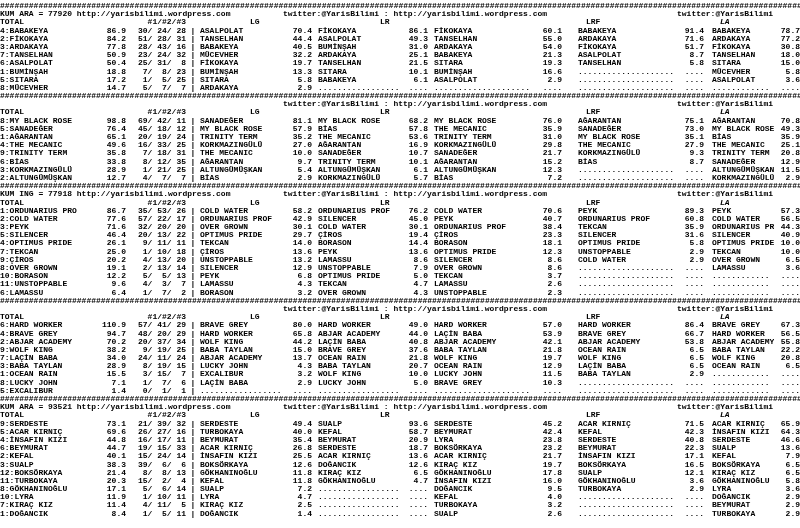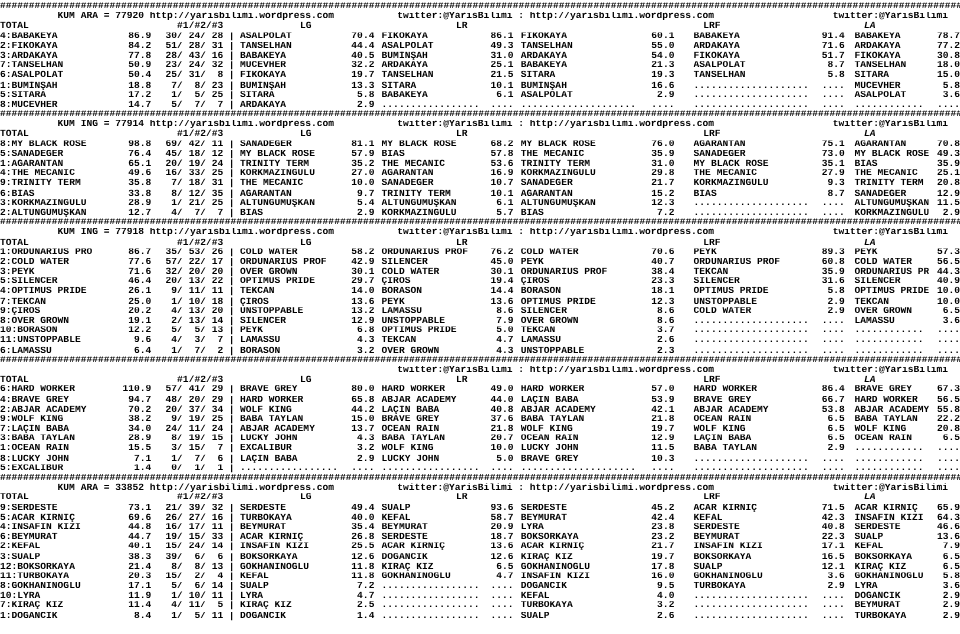--- a/index.html
+++ b/index.html
@@ -8,24 +8,24 @@
     font-family:"Liberation Mono","DejaVu Sans Mono",monospace;
     font-weight:bold;
     font-size:8px;
     line-height:8.2px;
     color:#000;
     padding-top:2px;
     width:800px;
   }
   .line{height:8.2px;overflow:hidden;white-space:pre;}
   .sep{letter-spacing:0;}
-  .hline{position:relative;margin-left:48px;}
+  .hline{position:relative;}
   .h1{position:absolute;left:0;top:0;}
   .h2{position:absolute;left:283px;top:0;text-align:center;}
-  .h3{position:absolute;left:646px;top:0;}
+  .h3{position:absolute;left:677px;top:0;}
   .row{
     display:grid;
     grid-template-columns:96px 30px 8px 52px 14px 86px 26px 6px 84px 26px 6px 102px 26px 16px 100px 26px 8px 62px 26px;
     height:8.2px;
   }
   .row span{white-space:pre;overflow:hidden;display:block;}
   .v{text-align:right;}
   .p{text-align:center;}
   .hdr-lg{padding-left:50px;}
   .hdr-lr{padding-left:62px;}
@@ -42,21 +42,21 @@
     <div class="row line"><span>TOTAL</span><span></span><span></span><span class="v">#1/#2/#3</span><span></span><span class="hdr-lg">LG</span><span></span><span></span><span class="hdr-lr">LR</span><span></span><span></span><span class="hdr-ld">LD</span><span></span><span></span><span class="hdr-lrf">LRF</span><span></span><span></span><span class="hdr-la">LA</span><span></span></div>
     <div class="row line"><span>4:BABAKEYA</span><span class="v">86.9</span><span></span><span class="v">30/ 24/ 28</span><span class="p">|</span><span>ASALPOLAT</span><span class="v">70.4</span><span></span><span>FİKOKAYA</span><span class="v">86.1</span><span></span><span>FİKOKAYA</span><span class="v">60.1</span><span></span><span>BABAKEYA</span><span class="v">91.4</span><span></span><span>BABAKEYA</span><span class="v">78.7</span></div>
     <div class="row line"><span>2:FİKOKAYA</span><span class="v">84.2</span><span></span><span class="v">51/ 28/ 31</span><span class="p">|</span><span>TANSELHAN</span><span class="v">44.4</span><span></span><span>ASALPOLAT</span><span class="v">49.3</span><span></span><span>TANSELHAN</span><span class="v">55.0</span><span></span><span>ARDAKAYA</span><span class="v">71.6</span><span></span><span>ARDAKAYA</span><span class="v">77.2</span></div>
     <div class="row line"><span>3:ARDAKAYA</span><span class="v">77.8</span><span></span><span class="v">28/ 43/ 16</span><span class="p">|</span><span>BABAKEYA</span><span class="v">40.5</span><span></span><span>BUMİNŞAH</span><span class="v">31.0</span><span></span><span>ARDAKAYA</span><span class="v">54.0</span><span></span><span>FİKOKAYA</span><span class="v">51.7</span><span></span><span>FİKOKAYA</span><span class="v">30.8</span></div>
     <div class="row line"><span>7:TANSELHAN</span><span class="v">50.9</span><span></span><span class="v">23/ 24/ 32</span><span class="p">|</span><span>MÜCEVHER</span><span class="v">32.2</span><span></span><span>ARDAKAYA</span><span class="v">25.1</span><span></span><span>BABAKEYA</span><span class="v">21.3</span><span></span><span>ASALPOLAT</span><span class="v">8.7</span><span></span><span>TANSELHAN</span><span class="v">18.0</span></div>
     <div class="row line"><span>6:ASALPOLAT</span><span class="v">50.4</span><span></span><span class="v">25/ 31/  8</span><span class="p">|</span><span>FİKOKAYA</span><span class="v">19.7</span><span></span><span>TANSELHAN</span><span class="v">21.5</span><span></span><span>SITARA</span><span class="v">19.3</span><span></span><span>TANSELHAN</span><span class="v">5.8</span><span></span><span>SITARA</span><span class="v">15.0</span></div>
     <div class="row line"><span>1:BUMİNŞAH</span><span class="v">18.8</span><span></span><span class="v"> 7/  8/ 23</span><span class="p">|</span><span>BUMİNŞAH</span><span class="v">13.3</span><span></span><span>SITARA</span><span class="v">10.1</span><span></span><span>BUMİNŞAH</span><span class="v">16.6</span><span></span><span>....................</span><span class="v">....</span><span></span><span>MÜCEVHER</span><span class="v">5.8</span></div>
     <div class="row line"><span>5:SITARA</span><span class="v">17.2</span><span></span><span class="v"> 1/  5/ 25</span><span class="p">|</span><span>SITARA</span><span class="v">5.8</span><span></span><span>BABAKEYA</span><span class="v">6.1</span><span></span><span>ASALPOLAT</span><span class="v">2.9</span><span></span><span>....................</span><span class="v">....</span><span></span><span>ASALPOLAT</span><span class="v">3.6</span></div>
     <div class="row line"><span>8:MÜCEVHER</span><span class="v">14.7</span><span></span><span class="v"> 5/  7/  7</span><span class="p">|</span><span>ARDAKAYA</span><span class="v">2.9</span><span></span><span>.................</span><span class="v">....</span><span></span><span>....................</span><span class="v">....</span><span></span><span>....................</span><span class="v">....</span><span></span><span>............</span><span class="v">....</span></div>
     <div class="line sep">########################################################################################################################################################################################################</div>
-    <div class="line hline"><span class="h1">KUM ING = 77914 http://yarisbilimi.wordpress.com</span><span class="h2">twitter:@YarisBilimi : http://yarisbilimi.wordpress.com</span><span class="h3">twitter:@YarisBilimi</span></div>
+    <div class="line hline"><span class="h2">twitter:@YarisBilimi : http://yarisbilimi.wordpress.com</span><span class="h3">twitter:@YarisBilimi</span></div>
     <div class="row line"><span>TOTAL</span><span></span><span></span><span class="v">#1/#2/#3</span><span></span><span class="hdr-lg">LG</span><span></span><span></span><span class="hdr-lr">LR</span><span></span><span></span><span class="hdr-ld">LD</span><span></span><span></span><span class="hdr-lrf">LRF</span><span></span><span></span><span class="hdr-la">LA</span><span></span></div>
     <div class="row line"><span>8:MY BLACK ROSE</span><span class="v">98.8</span><span></span><span class="v">69/ 42/ 11</span><span class="p">|</span><span>SANADEĞER</span><span class="v">81.1</span><span></span><span>MY BLACK ROSE</span><span class="v">68.2</span><span></span><span>MY BLACK ROSE</span><span class="v">76.0</span><span></span><span>AĞARANTAN</span><span class="v">75.1</span><span></span><span>AĞARANTAN</span><span class="v">70.8</span></div>
     <div class="row line"><span>5:SANADEĞER</span><span class="v">76.4</span><span></span><span class="v">45/ 18/ 12</span><span class="p">|</span><span>MY BLACK ROSE</span><span class="v">57.9</span><span></span><span>BİAS</span><span class="v">57.8</span><span></span><span>THE MECANIC</span><span class="v">35.9</span><span></span><span>SANADEĞER</span><span class="v">73.0</span><span></span><span>MY BLACK ROSE</span><span class="v">49.3</span></div>
     <div class="row line"><span>1:AĞARANTAN</span><span class="v">65.1</span><span></span><span class="v">20/ 19/ 24</span><span class="p">|</span><span>TRINITY TERM</span><span class="v">35.2</span><span></span><span>THE MECANIC</span><span class="v">53.6</span><span></span><span>TRINITY TERM</span><span class="v">31.0</span><span></span><span>MY BLACK ROSE</span><span class="v">35.1</span><span></span><span>BİAS</span><span class="v">35.9</span></div>
     <div class="row line"><span>4:THE MECANIC</span><span class="v">49.6</span><span></span><span class="v">16/ 33/ 25</span><span class="p">|</span><span>KORKMAZINGÜLÜ</span><span class="v">27.0</span><span></span><span>AĞARANTAN</span><span class="v">16.9</span><span></span><span>KORKMAZINGÜLÜ</span><span class="v">29.8</span><span></span><span>THE MECANIC</span><span class="v">27.9</span><span></span><span>THE MECANIC</span><span class="v">25.1</span></div>
     <div class="row line"><span>9:TRINITY TERM</span><span class="v">35.8</span><span></span><span class="v"> 7/ 18/ 31</span><span class="p">|</span><span>THE MECANIC</span><span class="v">10.0</span><span></span><span>SANADEĞER</span><span class="v">10.7</span><span></span><span>SANADEĞER</span><span class="v">21.7</span><span></span><span>KORKMAZINGÜLÜ</span><span class="v">9.3</span><span></span><span>TRINITY TERM</span><span class="v">20.8</span></div>
     <div class="row line"><span>6:BİAS</span><span class="v">33.8</span><span></span><span class="v"> 8/ 12/ 35</span><span class="p">|</span><span>AĞARANTAN</span><span class="v">9.7</span><span></span><span>TRINITY TERM</span><span class="v">10.1</span><span></span><span>AĞARANTAN</span><span class="v">15.2</span><span></span><span>BİAS</span><span class="v">8.7</span><span></span><span>SANADEĞER</span><span class="v">12.9</span></div>
     <div class="row line"><span>3:KORKMAZINGÜLÜ</span><span class="v">28.9</span><span></span><span class="v"> 1/ 21/ 25</span><span class="p">|</span><span>ALTUNGÜMÜŞKAN</span><span class="v">5.4</span><span></span><span>ALTUNGÜMÜŞKAN</span><span class="v">6.1</span><span></span><span>ALTUNGÜMÜŞKAN</span><span class="v">12.3</span><span></span><span>....................</span><span class="v">....</span><span></span><span>ALTUNGÜMÜŞKAN</span><span class="v">11.5</span></div>
     <div class="row line"><span>2:ALTUNGÜMÜŞKAN</span><span class="v">12.7</span><span></span><span class="v"> 4/  7/  7</span><span class="p">|</span><span>BİAS</span><span class="v">2.9</span><span></span><span>KORKMAZINGÜLÜ</span><span class="v">5.7</span><span></span><span>BİAS</span><span class="v">7.2</span><span></span><span>....................</span><span class="v">....</span><span></span><span>KORKMAZINGÜLÜ</span><span class="v">2.9</span></div>
     <div class="line sep">########################################################################################################################################################################################################</div>
@@ -79,21 +79,21 @@
     <div class="row line"><span>6:HARD WORKER</span><span class="v">110.9</span><span></span><span class="v">57/ 41/ 29</span><span class="p">|</span><span>BRAVE GREY</span><span class="v">80.0</span><span></span><span>HARD WORKER</span><span class="v">49.0</span><span></span><span>HARD WORKER</span><span class="v">57.0</span><span></span><span>HARD WORKER</span><span class="v">86.4</span><span></span><span>BRAVE GREY</span><span class="v">67.3</span></div>
     <div class="row line"><span>4:BRAVE GREY</span><span class="v">94.7</span><span></span><span class="v">48/ 20/ 29</span><span class="p">|</span><span>HARD WORKER</span><span class="v">65.8</span><span></span><span>ABJAR ACADEMY</span><span class="v">44.0</span><span></span><span>LAÇİN BABA</span><span class="v">53.9</span><span></span><span>BRAVE GREY</span><span class="v">66.7</span><span></span><span>HARD WORKER</span><span class="v">56.5</span></div>
     <div class="row line"><span>2:ABJAR ACADEMY</span><span class="v">70.2</span><span></span><span class="v">20/ 37/ 34</span><span class="p">|</span><span>WOLF KING</span><span class="v">44.2</span><span></span><span>LAÇİN BABA</span><span class="v">40.8</span><span></span><span>ABJAR ACADEMY</span><span class="v">42.1</span><span></span><span>ABJAR ACADEMY</span><span class="v">53.8</span><span></span><span>ABJAR ACADEMY</span><span class="v">55.8</span></div>
     <div class="row line"><span>9:WOLF KING</span><span class="v">38.2</span><span></span><span class="v"> 9/ 19/ 25</span><span class="p">|</span><span>BABA TAYLAN</span><span class="v">15.0</span><span></span><span>BRAVE GREY</span><span class="v">37.6</span><span></span><span>BABA TAYLAN</span><span class="v">21.8</span><span></span><span>OCEAN RAIN</span><span class="v">6.5</span><span></span><span>BABA TAYLAN</span><span class="v">22.2</span></div>
     <div class="row line"><span>7:LAÇİN BABA</span><span class="v">34.0</span><span></span><span class="v">24/ 11/ 24</span><span class="p">|</span><span>ABJAR ACADEMY</span><span class="v">13.7</span><span></span><span>OCEAN RAIN</span><span class="v">21.8</span><span></span><span>WOLF KING</span><span class="v">19.7</span><span></span><span>WOLF KING</span><span class="v">6.5</span><span></span><span>WOLF KING</span><span class="v">20.8</span></div>
     <div class="row line"><span>3:BABA TAYLAN</span><span class="v">28.9</span><span></span><span class="v"> 8/ 19/ 15</span><span class="p">|</span><span>LUCKY JOHN</span><span class="v">4.3</span><span></span><span>BABA TAYLAN</span><span class="v">20.7</span><span></span><span>OCEAN RAIN</span><span class="v">12.9</span><span></span><span>LAÇİN BABA</span><span class="v">6.5</span><span></span><span>OCEAN RAIN</span><span class="v">6.5</span></div>
     <div class="row line"><span>1:OCEAN RAIN</span><span class="v">15.5</span><span></span><span class="v"> 3/ 15/  7</span><span class="p">|</span><span>EXCALIBUR</span><span class="v">3.2</span><span></span><span>WOLF KING</span><span class="v">10.0</span><span></span><span>LUCKY JOHN</span><span class="v">11.5</span><span></span><span>BABA TAYLAN</span><span class="v">2.9</span><span></span><span>............</span><span class="v">....</span></div>
     <div class="row line"><span>8:LUCKY JOHN</span><span class="v">7.1</span><span></span><span class="v"> 1/  7/  6</span><span class="p">|</span><span>LAÇİN BABA</span><span class="v">2.9</span><span></span><span>LUCKY JOHN</span><span class="v">5.0</span><span></span><span>BRAVE GREY</span><span class="v">10.3</span><span></span><span>....................</span><span class="v">....</span><span></span><span>............</span><span class="v">....</span></div>
     <div class="row line"><span>5:EXCALIBUR</span><span class="v">1.4</span><span></span><span class="v"> 0/  1/  1</span><span class="p">|</span><span>.................</span><span class="v">....</span><span></span><span>.................</span><span class="v">....</span><span></span><span>....................</span><span class="v">....</span><span></span><span>....................</span><span class="v">....</span><span></span><span>............</span><span class="v">....</span></div>
     <div class="line sep">########################################################################################################################################################################################################</div>
-    <div class="line hline"><span class="h1">KUM ARA = 33852 http://yarisbilimi.wordpress.com</span><span class="h2">twitter:@YarisBilimi : http://yarisbilimi.wordpress.com</span><span class="h3">twitter:@YarisBilimi</span></div>
+    <div class="line hline"><span class="h1">KUM ARA = 93521 http://yarisbilimi.wordpress.com</span><span class="h2">twitter:@YarisBilimi : http://yarisbilimi.wordpress.com</span><span class="h3">twitter:@YarisBilimi</span></div>
     <div class="row line"><span>TOTAL</span><span></span><span></span><span class="v">#1/#2/#3</span><span></span><span class="hdr-lg">LG</span><span></span><span></span><span class="hdr-lr">LR</span><span></span><span></span><span class="hdr-ld">LD</span><span></span><span></span><span class="hdr-lrf">LRF</span><span></span><span></span><span class="hdr-la">LA</span><span></span></div>
     <div class="row line"><span>9:SERDESTE</span><span class="v">73.1</span><span></span><span class="v">21/ 39/ 32</span><span class="p">|</span><span>SERDESTE</span><span class="v">49.4</span><span></span><span>SUALP</span><span class="v">93.6</span><span></span><span>SERDESTE</span><span class="v">45.2</span><span></span><span>ACAR KIRNIÇ</span><span class="v">71.5</span><span></span><span>ACAR KIRNIÇ</span><span class="v">65.9</span></div>
     <div class="row line"><span>5:ACAR KIRNIÇ</span><span class="v">69.6</span><span></span><span class="v">26/ 27/ 16</span><span class="p">|</span><span>TURBOKAYA</span><span class="v">40.0</span><span></span><span>KEFAL</span><span class="v">58.7</span><span></span><span>BEYMURAT</span><span class="v">42.4</span><span></span><span>KEFAL</span><span class="v">42.3</span><span></span><span>İNSAFIN KIZI</span><span class="v">64.3</span></div>
     <div class="row line"><span>4:İNSAFIN KIZI</span><span class="v">44.8</span><span></span><span class="v">16/ 17/ 11</span><span class="p">|</span><span>BEYMURAT</span><span class="v">35.4</span><span></span><span>BEYMURAT</span><span class="v">20.9</span><span></span><span>LYRA</span><span class="v">23.8</span><span></span><span>SERDESTE</span><span class="v">40.8</span><span></span><span>SERDESTE</span><span class="v">46.6</span></div>
     <div class="row line"><span>6:BEYMURAT</span><span class="v">44.7</span><span></span><span class="v">19/ 15/ 33</span><span class="p">|</span><span>ACAR KIRNIÇ</span><span class="v">26.8</span><span></span><span>SERDESTE</span><span class="v">18.7</span><span></span><span>BOKSÖRKAYA</span><span class="v">23.2</span><span></span><span>BEYMURAT</span><span class="v">22.3</span><span></span><span>SUALP</span><span class="v">13.6</span></div>
     <div class="row line"><span>2:KEFAL</span><span class="v">40.1</span><span></span><span class="v">15/ 24/ 14</span><span class="p">|</span><span>İNSAFIN KIZI</span><span class="v">25.5</span><span></span><span>ACAR KIRNIÇ</span><span class="v">13.6</span><span></span><span>ACAR KIRNIÇ</span><span class="v">21.7</span><span></span><span>İNSAFIN KIZI</span><span class="v">17.1</span><span></span><span>KEFAL</span><span class="v">7.9</span></div>
     <div class="row line"><span>3:SUALP</span><span class="v">38.3</span><span></span><span class="v">39/  6/  6</span><span class="p">|</span><span>BOKSÖRKAYA</span><span class="v">12.6</span><span></span><span>DOĞANCIK</span><span class="v">12.6</span><span></span><span>KIRAÇ KIZ</span><span class="v">19.7</span><span></span><span>BOKSÖRKAYA</span><span class="v">16.5</span><span></span><span>BOKSÖRKAYA</span><span class="v">6.5</span></div>
     <div class="row line"><span>12:BOKSÖRKAYA</span><span class="v">21.4</span><span></span><span class="v"> 8/  8/ 13</span><span class="p">|</span><span>GÖKHANINOĞLU</span><span class="v">11.8</span><span></span><span>KIRAÇ KIZ</span><span class="v">6.5</span><span></span><span>GÖKHANINOĞLU</span><span class="v">17.8</span><span></span><span>SUALP</span><span class="v">12.1</span><span></span><span>KIRAÇ KIZ</span><span class="v">6.5</span></div>
     <div class="row line"><span>11:TURBOKAYA</span><span class="v">20.3</span><span></span><span class="v">15/  2/  4</span><span class="p">|</span><span>KEFAL</span><span class="v">11.8</span><span></span><span>GÖKHANINOĞLU</span><span class="v">4.7</span><span></span><span>İNSAFIN KIZI</span><span class="v">16.0</span><span></span><span>GÖKHANINOĞLU</span><span class="v">3.6</span><span></span><span>GÖKHANINOĞLU</span><span class="v">5.8</span></div>
     <div class="row line"><span>8:GÖKHANINOĞLU</span><span class="v">17.1</span><span></span><span class="v"> 5/  6/ 14</span><span class="p">|</span><span>SUALP</span><span class="v">7.2</span><span></span><span>.................</span><span class="v">....</span><span></span><span>DOĞANCIK</span><span class="v">9.5</span><span></span><span>TURBOKAYA</span><span class="v">2.9</span><span></span><span>LYRA</span><span class="v">3.6</span></div>

